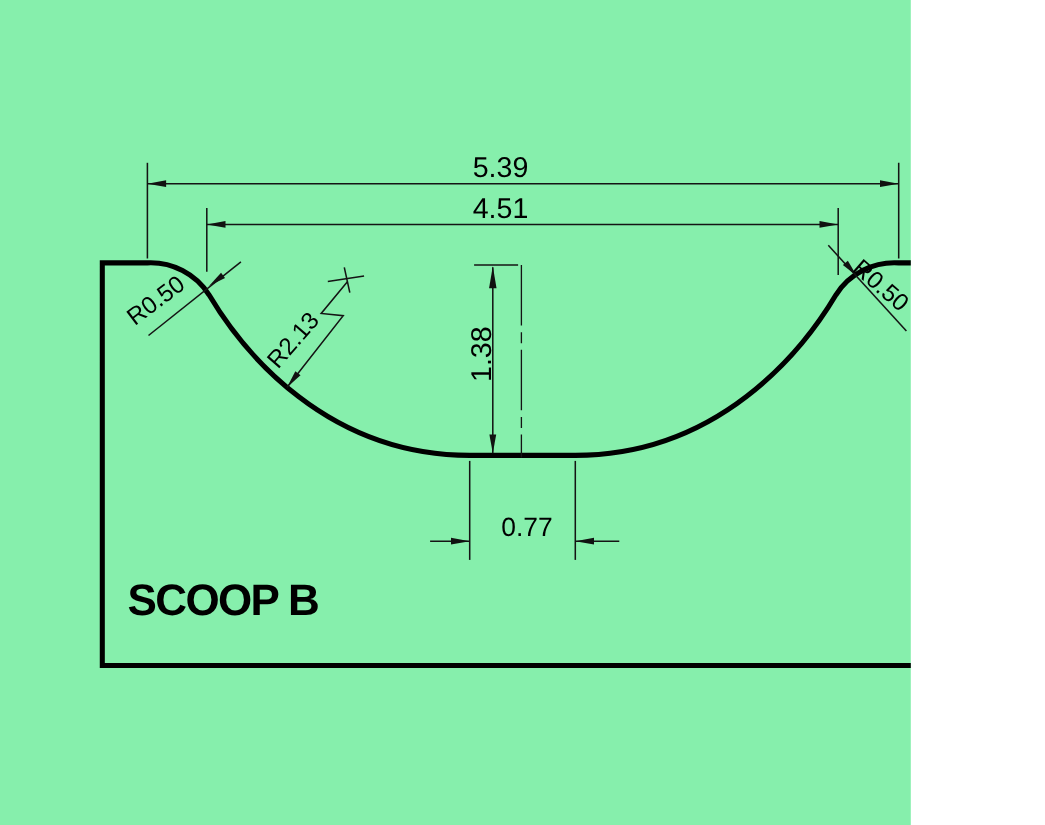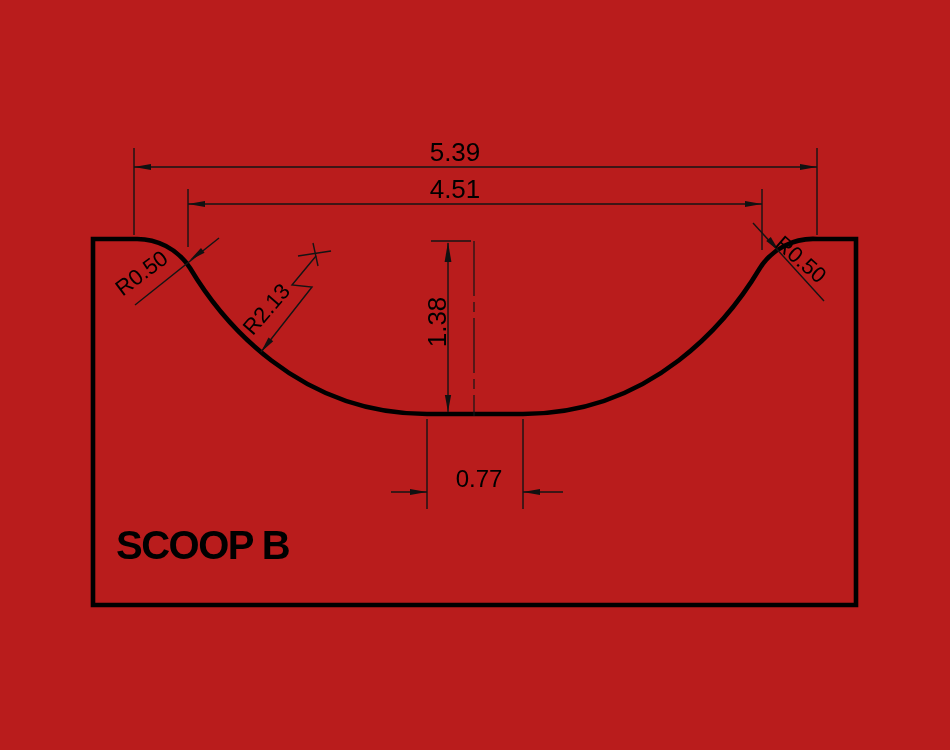--- a/index.html
+++ b/index.html
@@ -1,16 +1,16 @@
 <!DOCTYPE html>
 <html><head>
 <meta charset="utf-8">
 <style>
   html,body{margin:0;padding:0;background:#ffffff;}
-  .page{width:950px;height:750px;background:#b91c1c;position:relative;overflow:hidden;}
+  .page{width:828px;height:750px;background:#86efac;position:relative;overflow:hidden;}
   svg{display:block;}
   .thick{stroke:#000000;stroke-width:4.6;fill:none;stroke-linejoin:miter;stroke-linecap:square;}
   .thin{stroke:#141414;stroke-width:1.4;fill:none;stroke-linecap:butt;}
   .centerline{stroke:#141414;stroke-width:1.2;fill:none;stroke-dasharray:55 6 10 6;}
   .arrow{fill:#111111;stroke:none;}
   text{fill:#000000;}
   .dim-text{font:26px "Liberation Sans", sans-serif;}
   .dim-text-sm{font:24px "Liberation Sans", sans-serif;}
   .rad-text{font:22px "Liberation Sans", sans-serif;}
   .title-text{font:700 40px "Liberation Sans", sans-serif;letter-spacing:-1.5px;}

